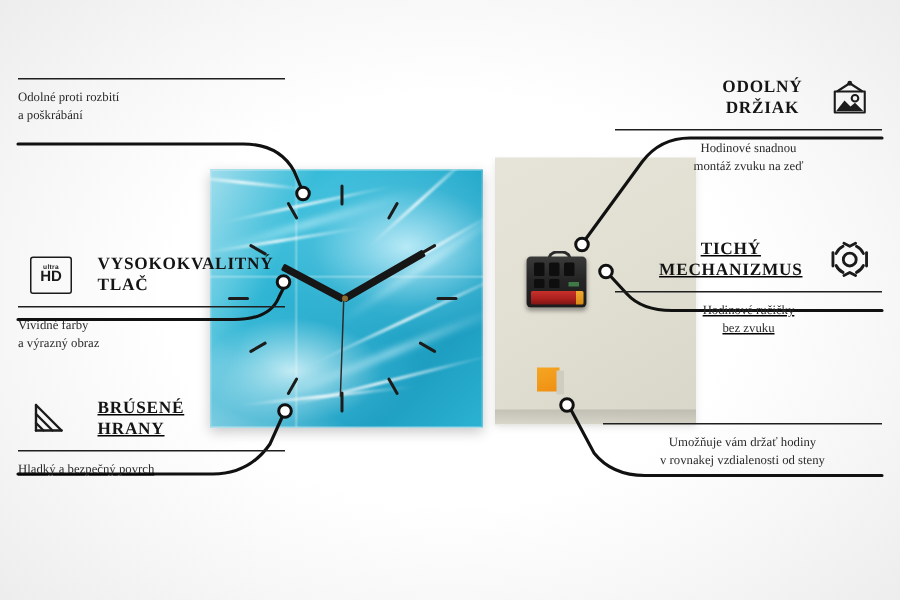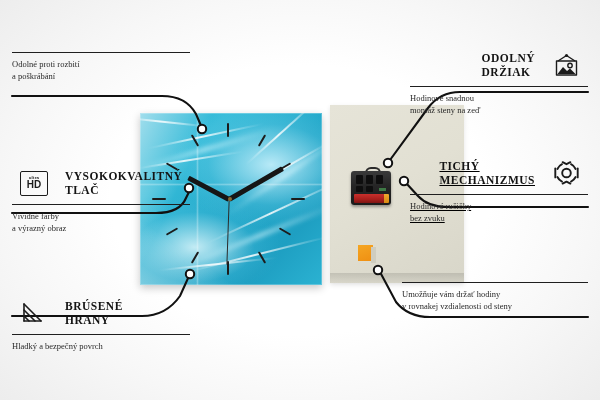--- a/index.html
+++ b/index.html
@@ -173,21 +173,21 @@
     width: 5px; height: 16px;
     background: #cfcdbf;
   }
 
   
   .feature {
     position: absolute;
     width: 178px;
   }
   .feature.left  { left: 12px;  text-align: left; }
-  .feature.right { right: 12px; text-align: left; }
+  .feature.right { right: 12px; text-align: center; }
 
   .f-head {
     display: flex;
     align-items: center;
     gap: 9px;
     min-height: 34px;
   }
   .feature.right .f-head {
     flex-direction: row-reverse;
   }
@@ -358,21 +358,21 @@
         <span>TLAČ</span>
       </span>
     </div>
     <div class="f-rule"></div>
     <div class="f-desc">
       <span>Vividné farby</span><br>
       <span>a výrazný obraz</span>
     </div>
   </div>
 
-  <div class="feature left" style="top:296px;">
+  <div class="feature left" style="top:262px;text-decoration:underline;">
     <div class="f-head">
       <span class="f-icon">
         <svg width="26" height="24" viewBox="0 0 26 24" fill="none" stroke="#1b1b1b" stroke-width="1.6" stroke-linecap="round">
           <path d="M3 3 L20 20"></path>
           <path d="M3 9 L14 20"></path>
           <path d="M3 15 L8 20"></path>
           <path d="M3 3 L3 20"></path>
           <path d="M3 20 L20 20"></path>
         </svg>
       </span>
@@ -399,21 +399,21 @@
         </svg>
       </span>
       <span class="f-title">
         <span>ODOLNÝ</span><br>
         <span>DRŽIAK</span>
       </span>
     </div>
     <div class="f-rule"></div>
     <div class="f-desc">
       <span>Hodinové snadnou</span><br>
-      <span>montáž steny na zeď</span>
+      <span>montáž zvuku na zeď</span>
     </div>
   </div>
 
   <div class="feature right" style="top:156px;text-decoration:underline;">
     <div class="f-head">
       <span class="f-icon">
         <svg width="27" height="26" viewBox="0 0 27 26" fill="none" stroke="#1b1b1b" stroke-width="1.9" stroke-linecap="round" stroke-linejoin="round">
           <path d="M9 4.2 A10 10 0 0 0 4.4 9 M4.4 17 A10 10 0 0 0 9 21.6 M18 21.6 A10 10 0 0 0 22.6 17 M22.6 9 A10 10 0 0 0 18 4.2"></path>
           <path d="M9.6 2.2 L13.5 4.2 L17.4 2.2"></path>
           <path d="M2.3 8.4 L2.3 12.9 L2.3 17.4 "></path>

